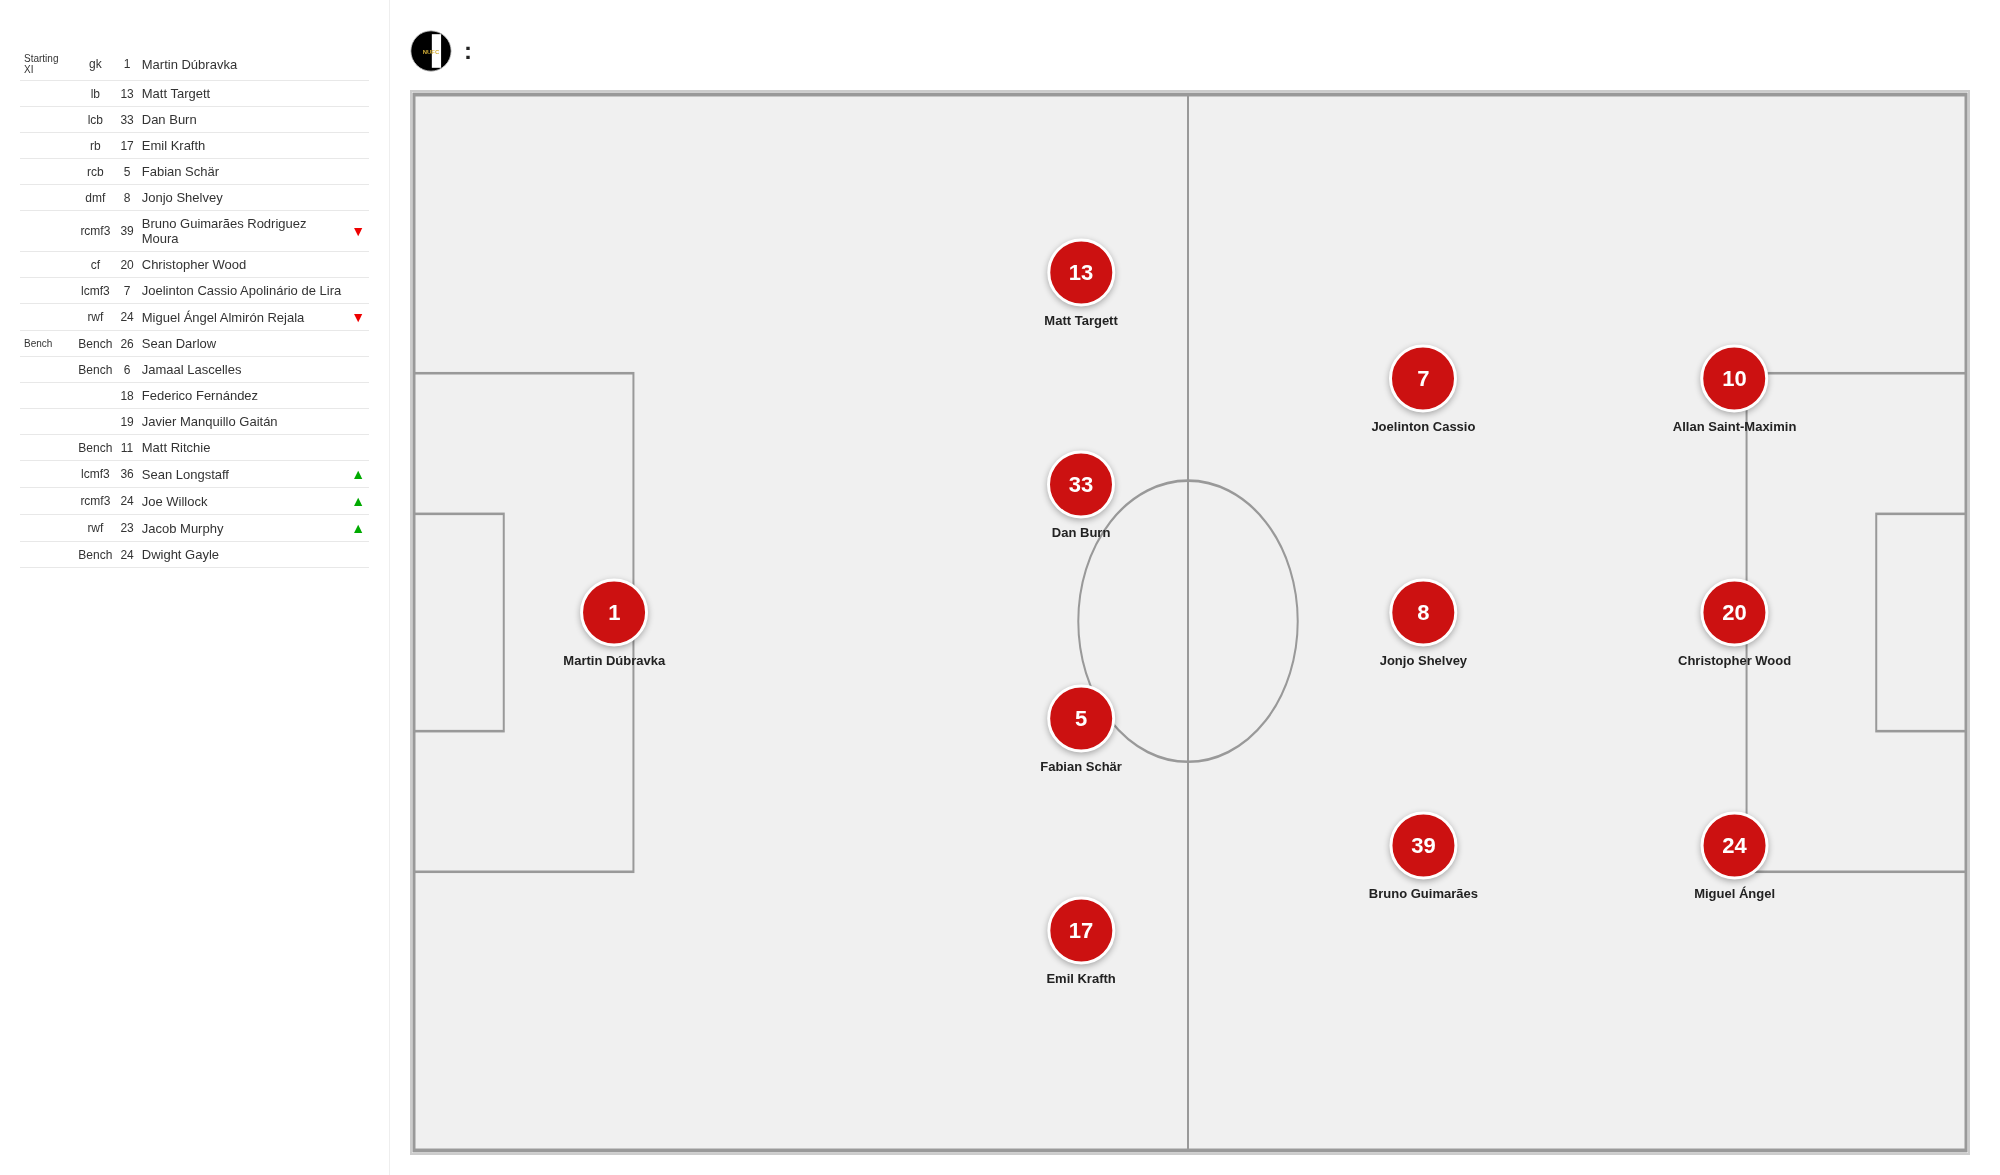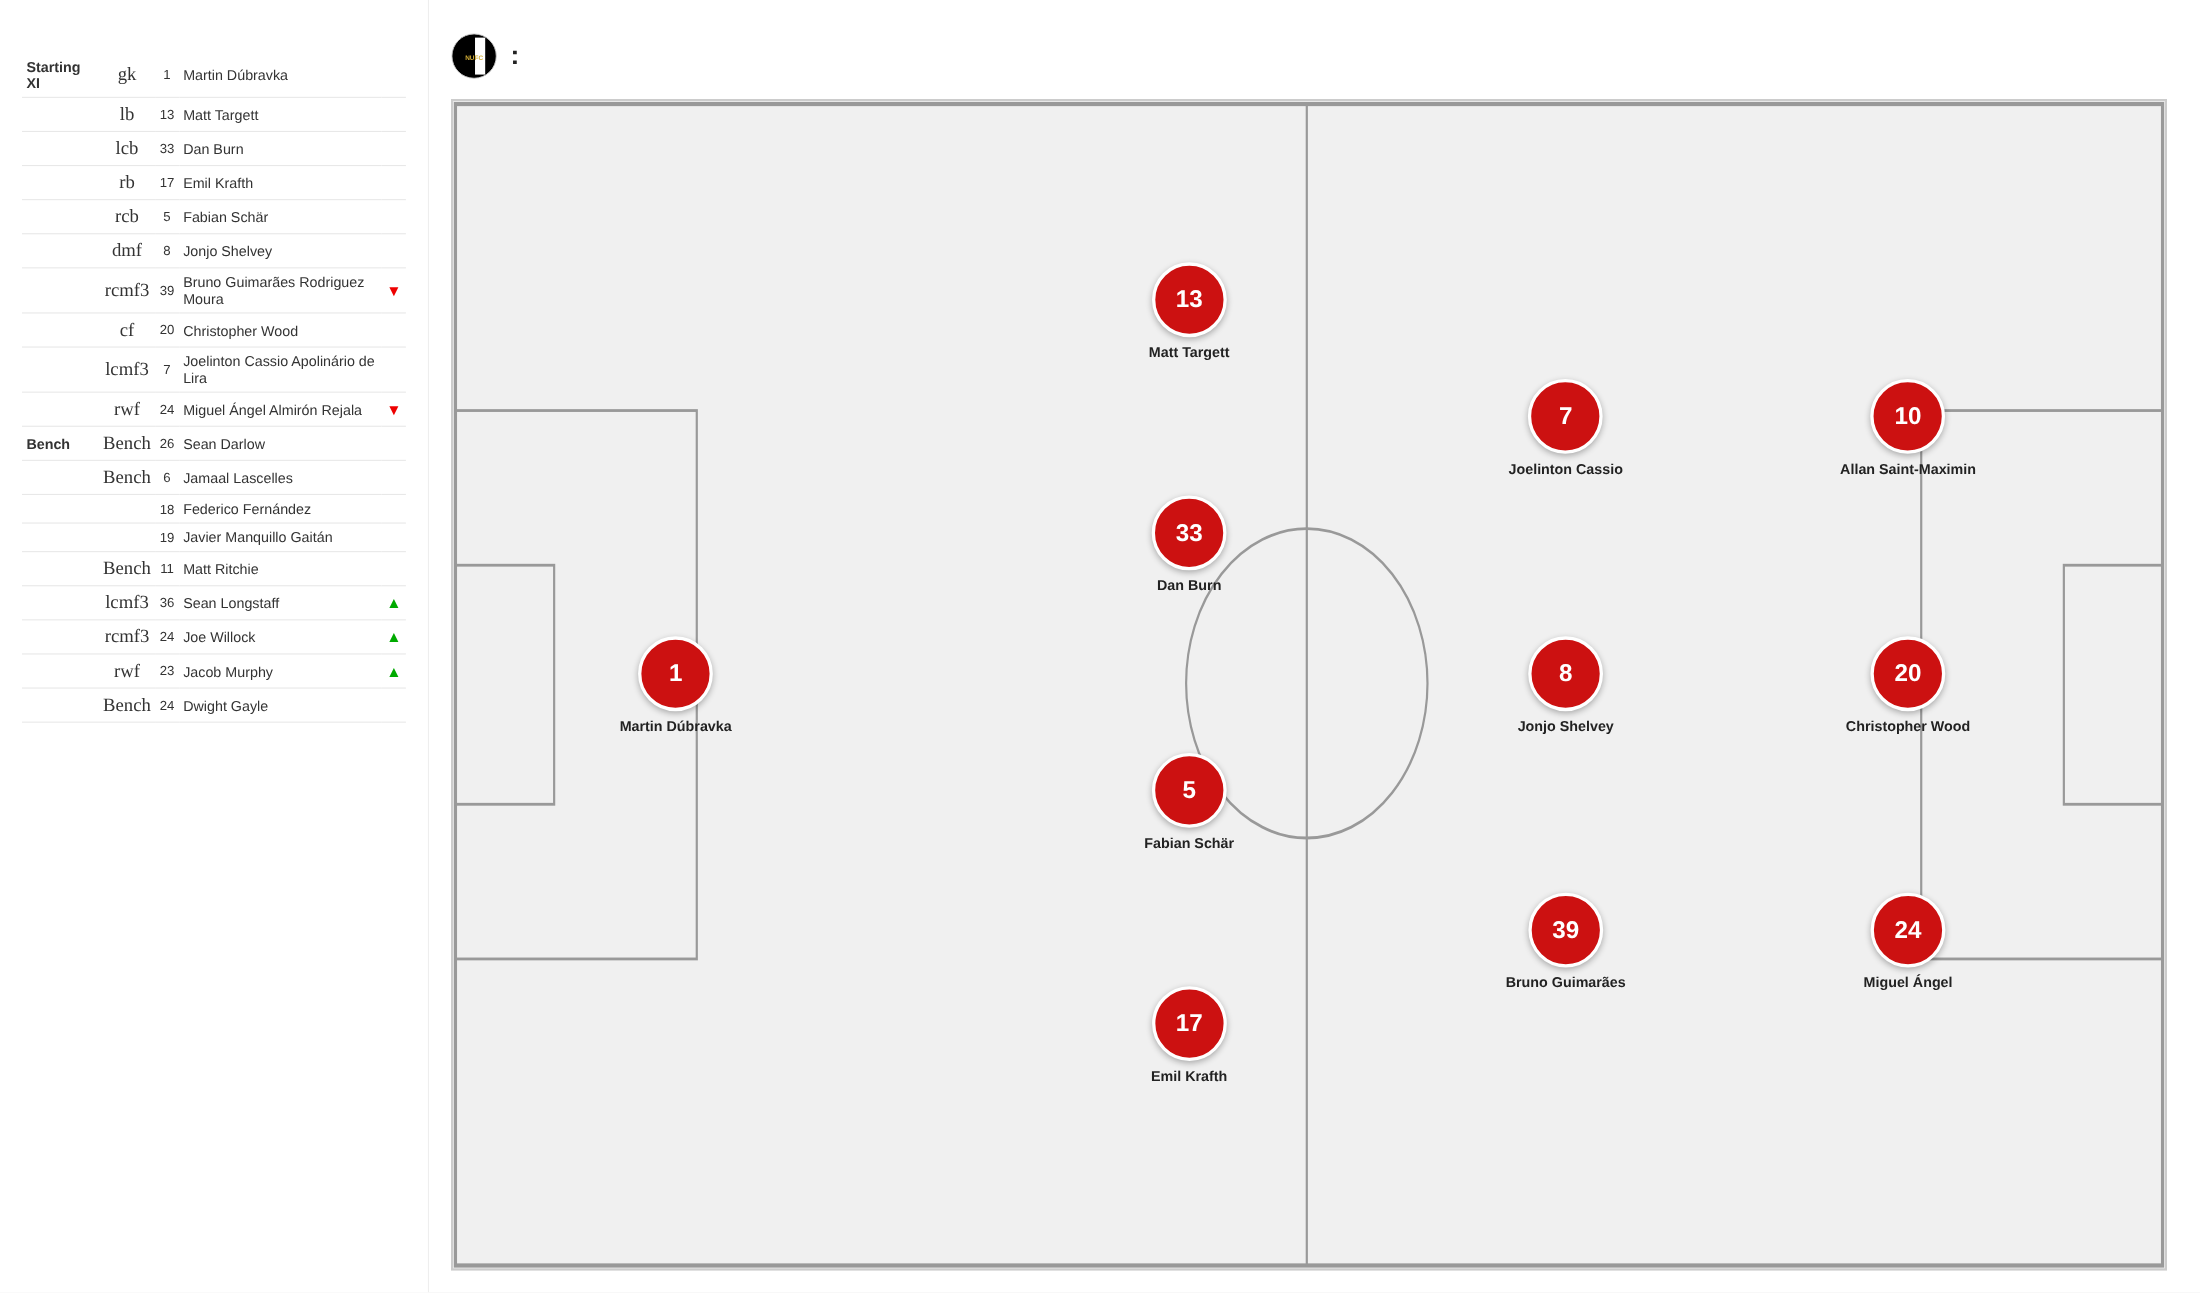--- a/index.html
+++ b/index.html
@@ -36,29 +36,28 @@
     }
     .lineup-table tr {
       border-bottom: 1px solid #e8e8e8;
     }
     .lineup-table td {
       padding: 5px 4px;
       color: #333;
       vertical-align: middle;
     }
     .section-label {
-      font-weight: bold;
-      font-size: 13px;
+      font-weight: normal;
+      font-size: 10px;
       color: #333;
     }
     .pos-label {
       color: #888;
-      font-size: 17px;
-      text-align: center;
-      font-family: Liberation Serif, serif;
+      font-size: 12px;
+      text-align: center;
     }
     .num-label {
       text-align: center;
       color: #555;
       font-size: 12px;
     }
     .player-name {
       font-size: 13px;
       color: #222;
     }

